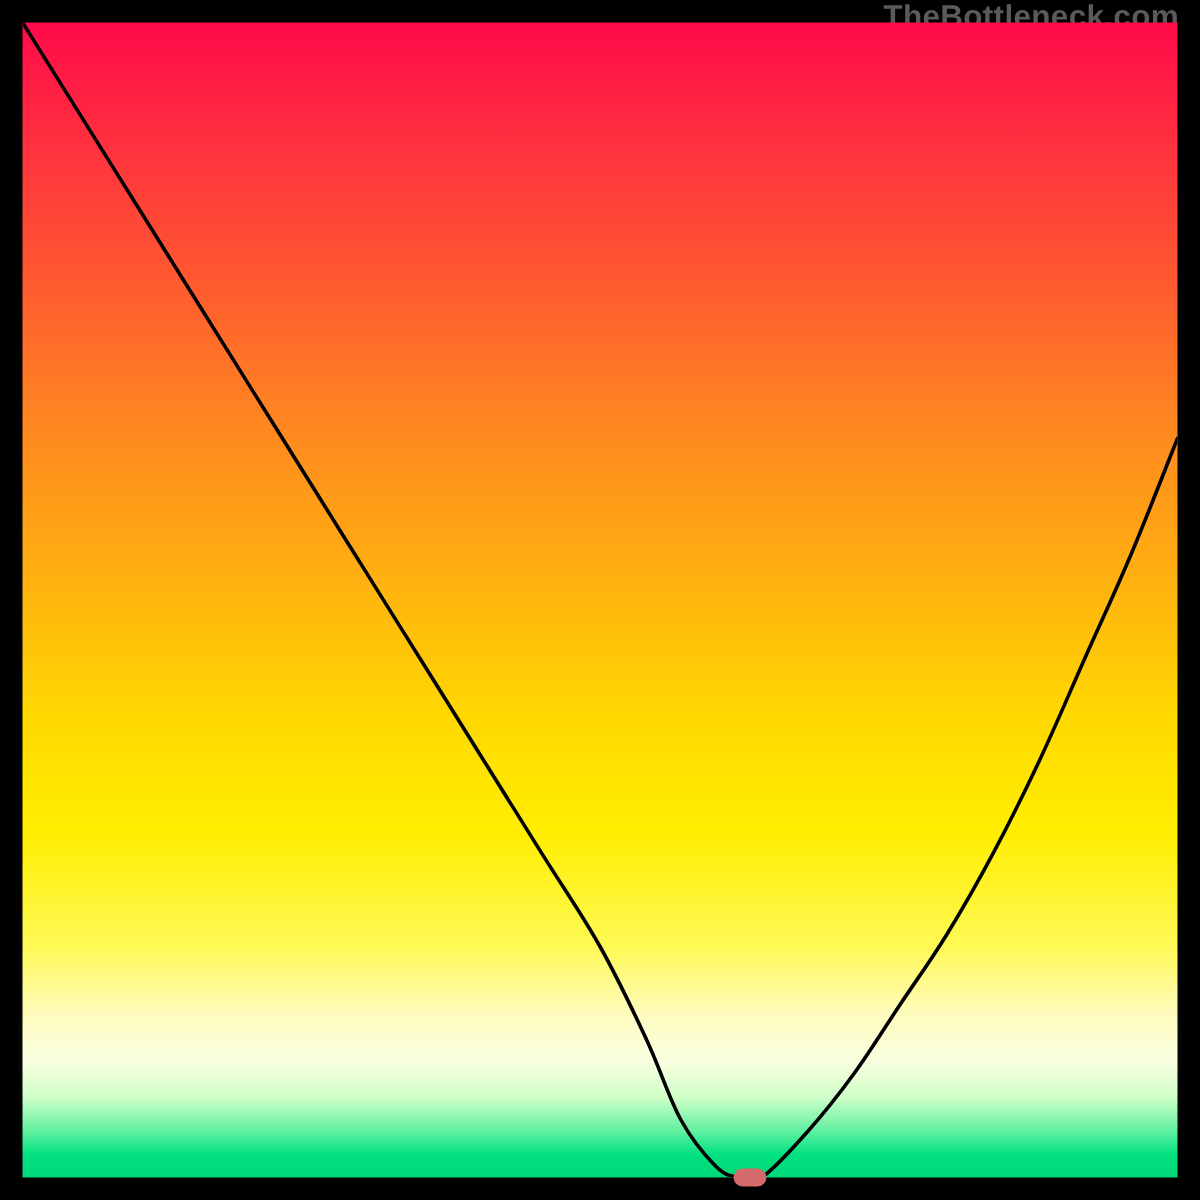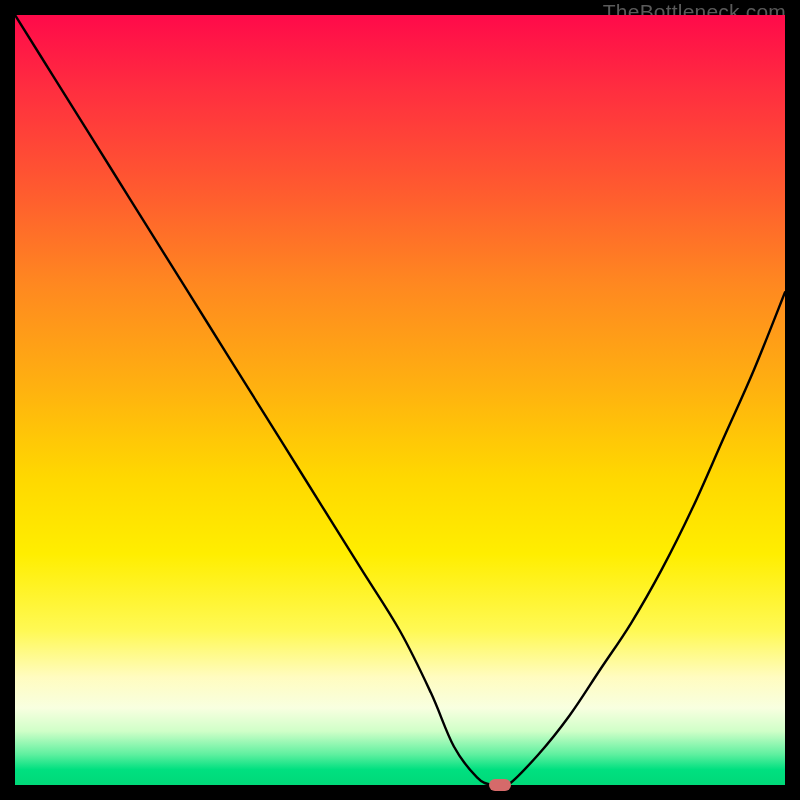--- a/index.html
+++ b/index.html
@@ -40,21 +40,21 @@
     );
   }
   .watermark {
     position: absolute;
     top: 0px;
     right: 14px;
     color: #5a5a5a;
     font-family: Arial, Helvetica, sans-serif;
     font-size: 21px;
     letter-spacing: 0.2px;
-    font-weight: 400;
+    font-weight: 700;
   }
   svg.curve {
     position: absolute;
     left: 0;
     top: 0;
     width: 770px;
     height: 770px;
   }
   .marker {
     position: absolute;

